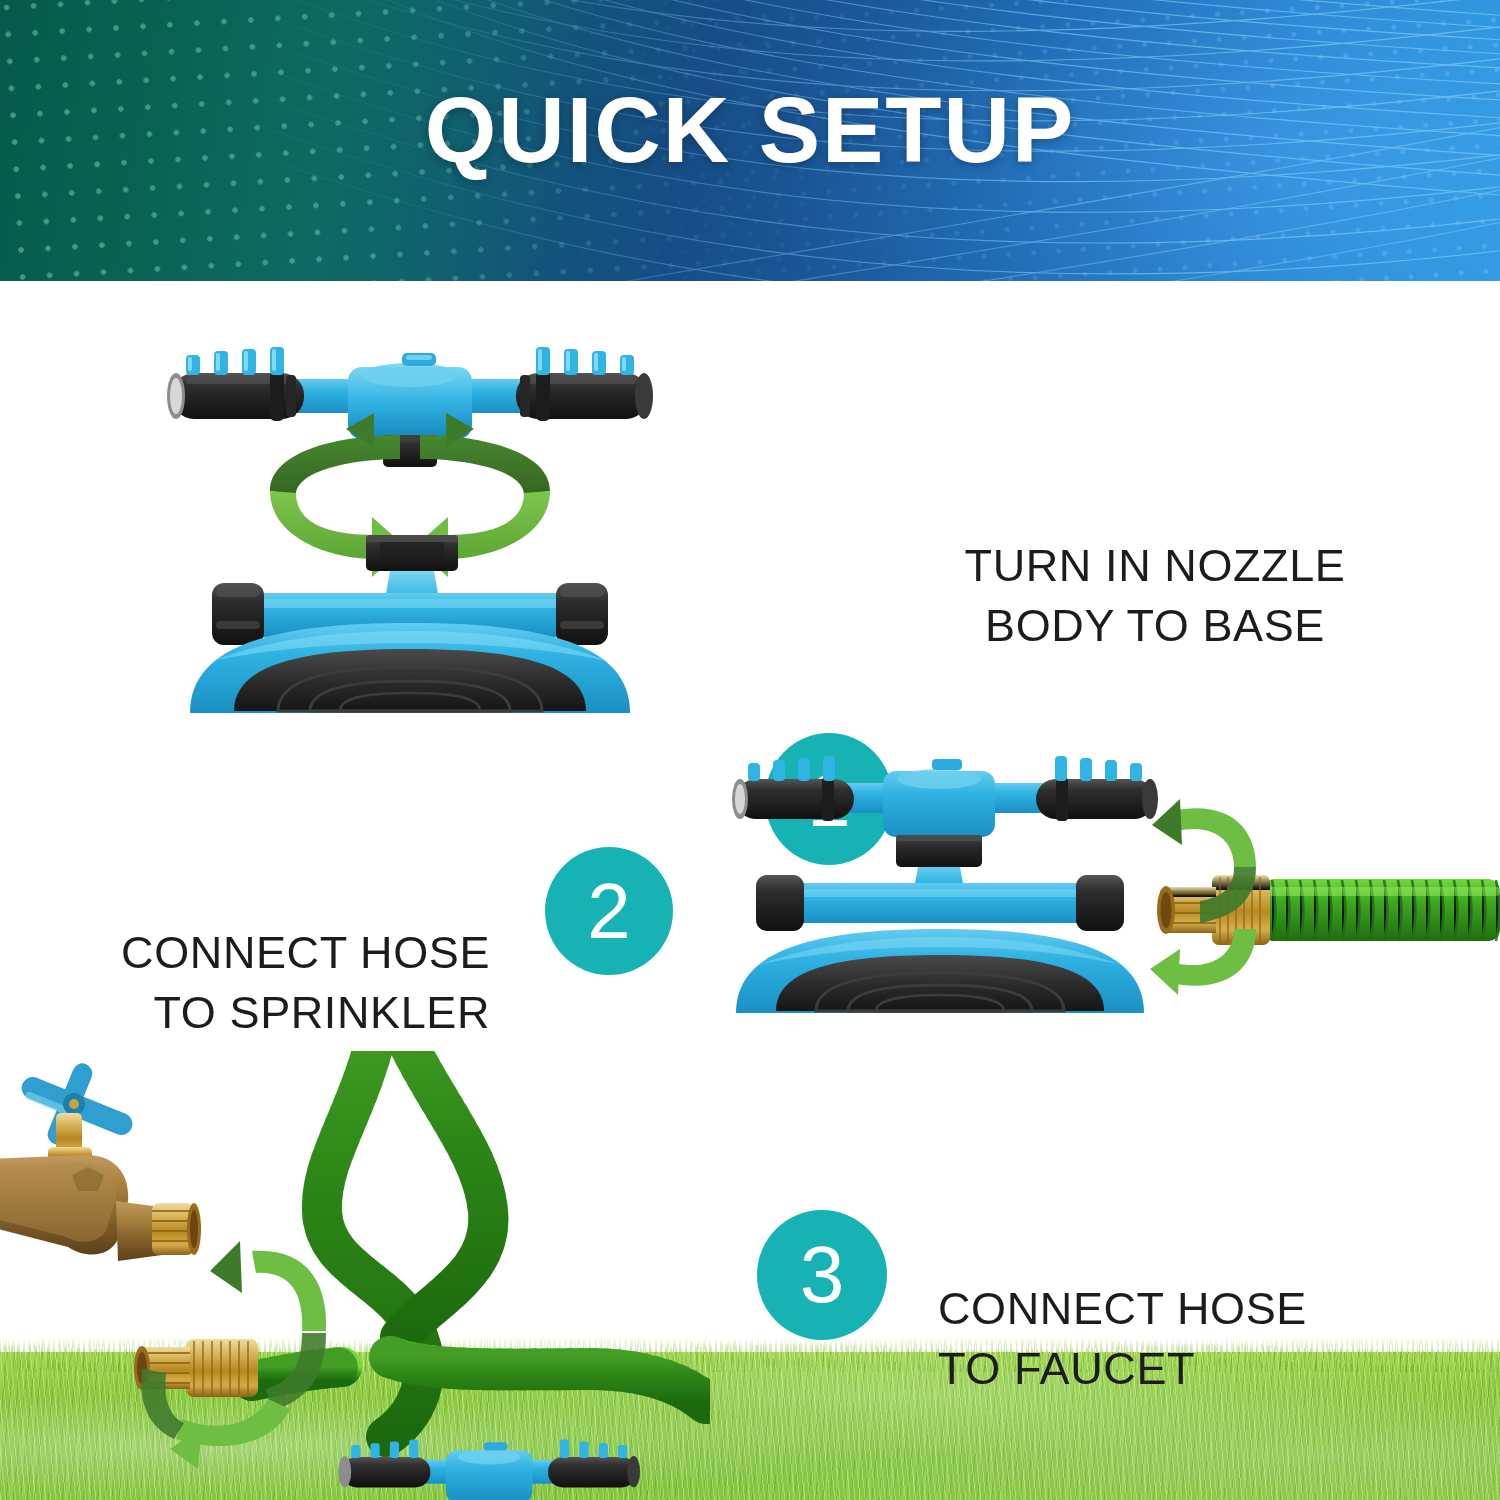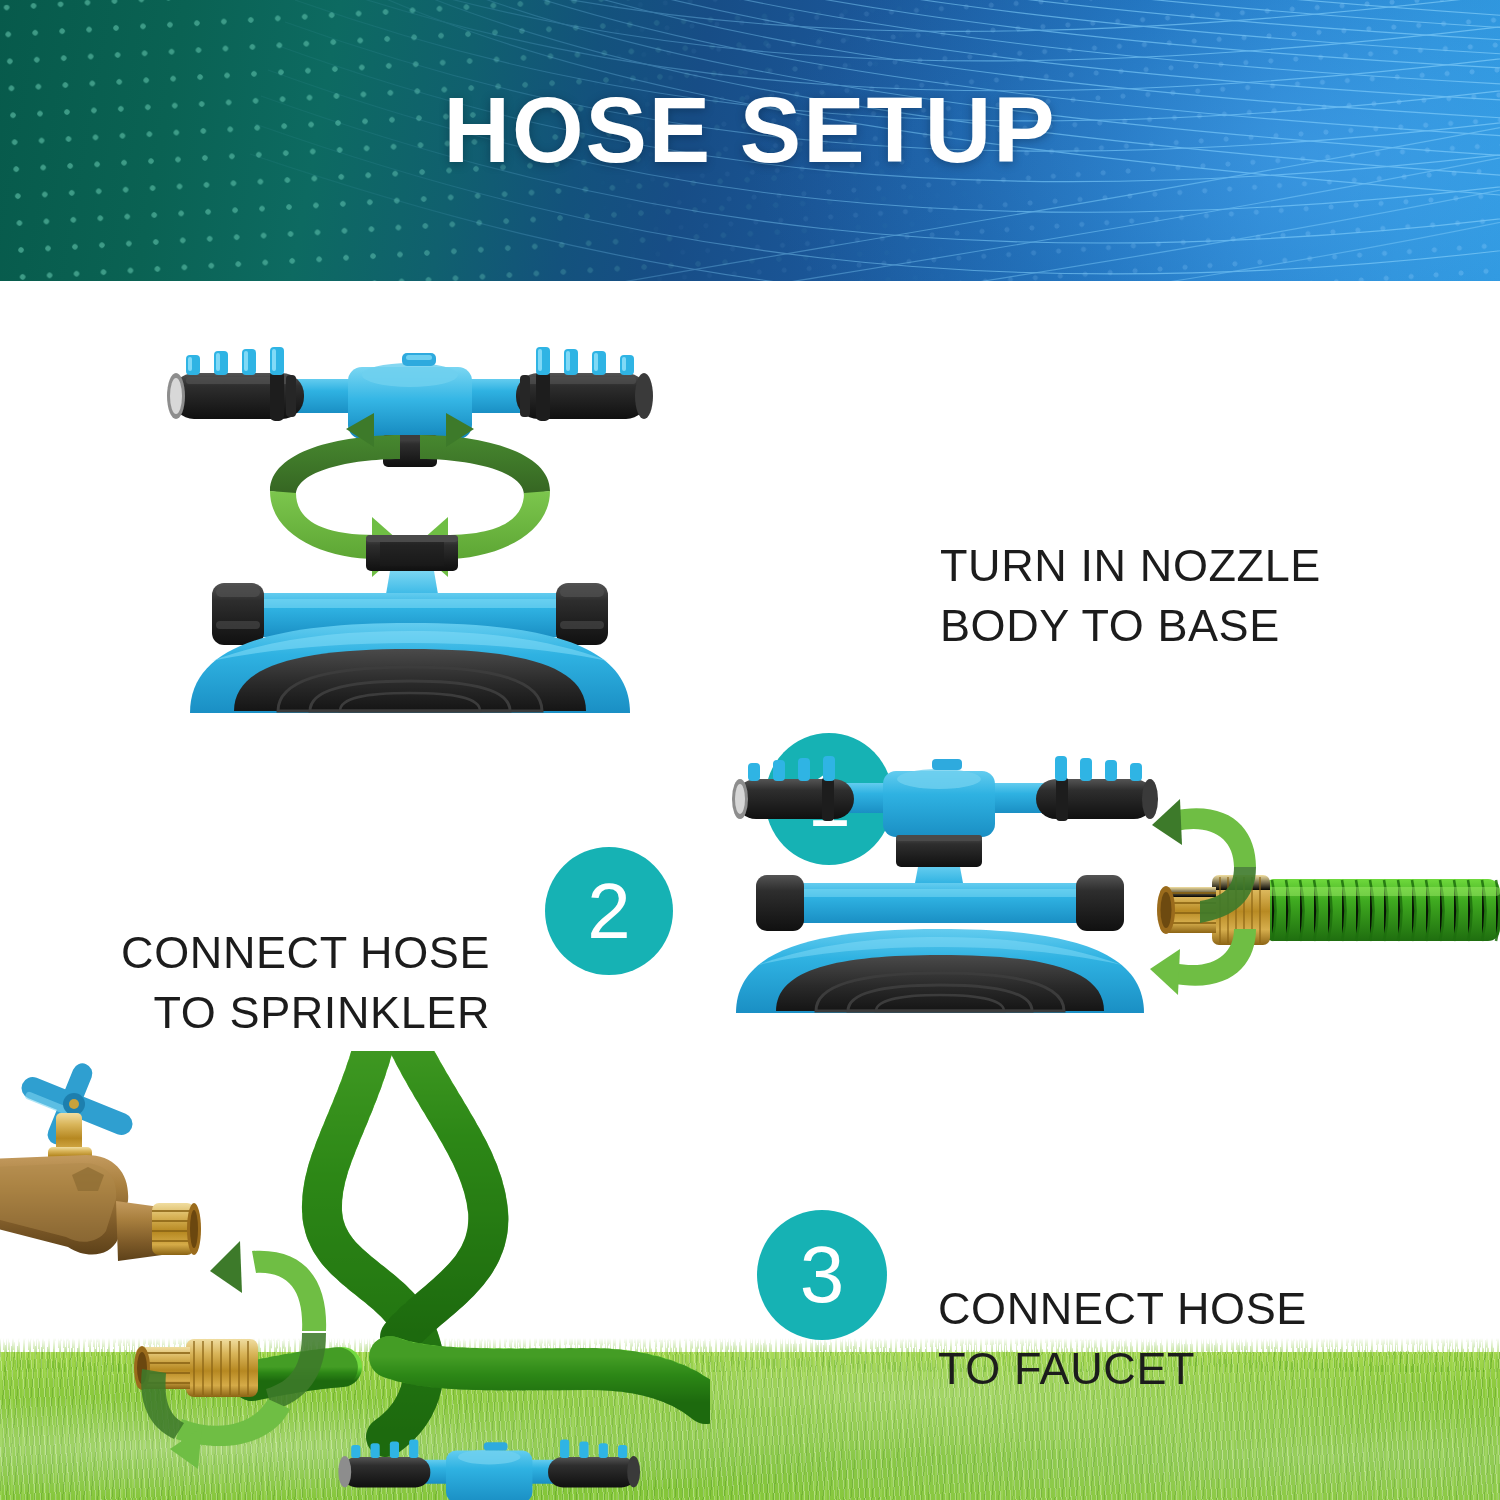--- a/index.html
+++ b/index.html
@@ -208,21 +208,21 @@
 
       <path d="M520,300 C800,250 1120,200 1540,120" opacity="0.85"></path>
       <path d="M560,320 C840,272 1160,226 1540,150" opacity="0.8"></path>
       <path d="M610,340 C880,296 1200,252 1540,182" opacity="0.75"></path>
       <path d="M660,358 C920,318 1240,278 1540,214" opacity="0.7"></path>
     </g>
   </svg>
 
   <div class="header-glow"></div>
 
-  <div class="header-title">HOSE SETUP</div>
+  <div class="header-title">QUICK SETUP</div>
 </div>
 
 <div class="canvas">
 
   <div class="grass">
     <div class="grass-top"></div>
     <div class="grass-blades"></div>
     <div class="grass-sheen"></div>
   </div>
 
@@ -356,21 +356,21 @@
         <path d="M128,380 C128,348 180,336 260,336 C340,336 392,348 392,380 Z" fill="none" stroke="#3c3c3c" stroke-width="3"></path>
         <path d="M160,380 C160,358 200,350 260,350 C320,350 360,358 360,380 Z" fill="none" stroke="#3c3c3c" stroke-width="3"></path>
         <path d="M190,380 C190,366 218,362 260,362 C302,362 330,366 330,380 Z" fill="none" stroke="#3c3c3c" stroke-width="2.5"></path>
       </g>
     </svg>
   </div>
 
   <div class="badge" style="left:765px; top:452px; width:128px; height:132px; font-size:78px;">
     <span>1</span>
   </div>
-  <div class="step-text" style="left:940px; top:195px; width:430px; text-align:left;">
+  <div class="step-text" style="left:940px; top:195px; width:430px; text-align:center;">
     <span>TURN IN NOZZLE
 BODY TO BASE</span>
   </div>
 
   <div class="badge" style="left:545px; top:566px; width:128px; height:128px; font-size:78px;">
     <span>2</span>
   </div>
   <div class="step-text" style="left:60px; top:582px; width:430px; text-align:right;">
     <span>CONNECT HOSE
 TO SPRINKLER</span>

